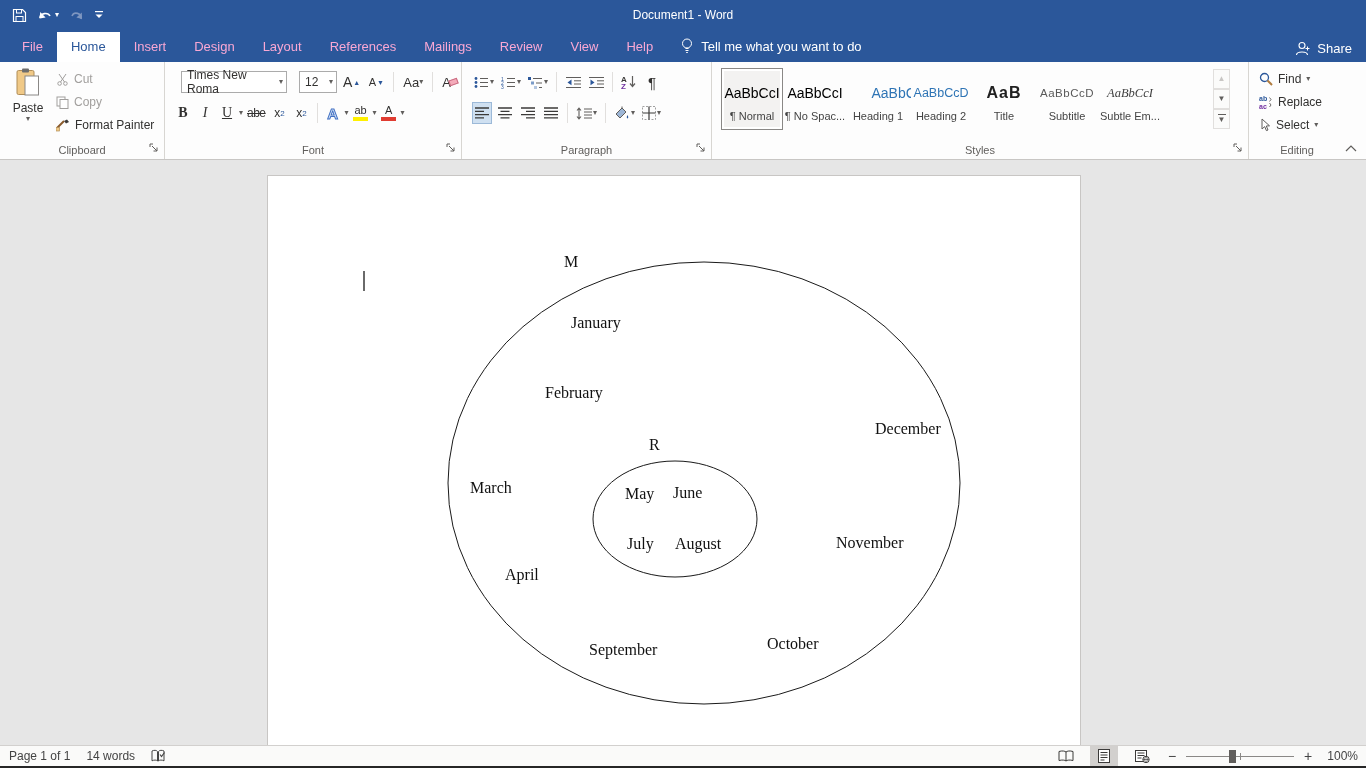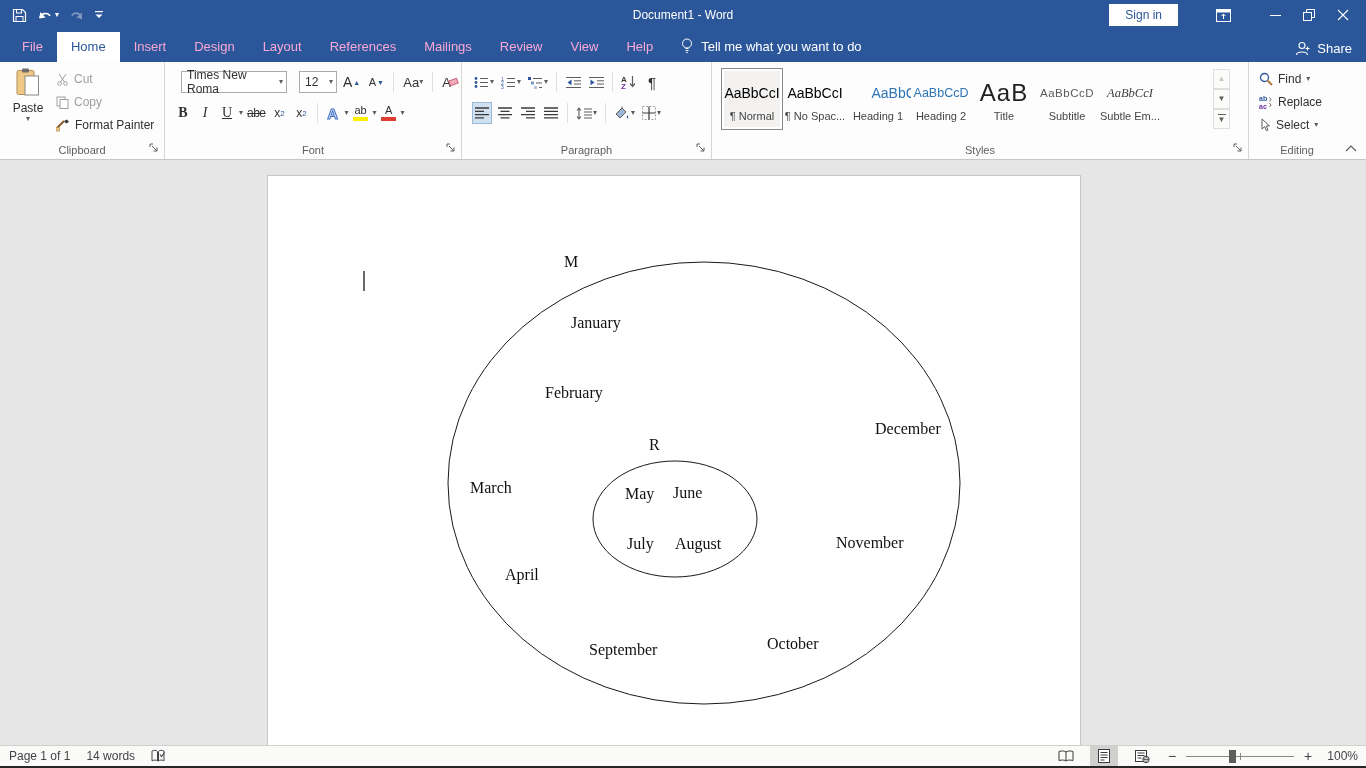--- a/index.html
+++ b/index.html
@@ -72,21 +72,21 @@
   .pilcrow { font-size:15px; color:#323130; }
 
   .gallery { position:absolute; left:10px; top:7px; display:flex; gap:3px; }
   .style-item { width:60px; height:60px; display:flex; flex-direction:column; align-items:center; justify-content:center; cursor:pointer; background:#FDFDFD; }
   .style-item.selected { outline:1px solid #8A8886; background:#F3F2F1; box-shadow:inset 0 0 0 2px #fff; }
   .style-item .sample { height:34px; display:flex; align-items:center; font-family:"Liberation Sans",sans-serif; white-space:nowrap; }
   .style-item .sname { font-size:11px; color:#444; white-space:nowrap; }
   .st-normal .sample { font-size:14px; color:#000; }
   .st-h1 .sample { font-size:14px; color:#2E74B5;margin-left:36px; }
   .st-h2 .sample { font-size:12.5px; color:#2E74B5; }
-  .st-title .sample { font-size:24px; color:#212121; font-weight:400; letter-spacing:1px; }
+  .st-title .sample { font-size:16px; color:#212121; font-weight:700; letter-spacing:1px; }
   .st-subtitle .sample { font-size:11.5px; color:#595959; letter-spacing:0.5px; }
   .st-subtle .sample { font-size:12.5px; color:#404040; font-style:italic; font-family:"Liberation Serif",serif; }
   .gal-scroll { position:absolute; right:18px; top:7px; width:17px; display:flex; flex-direction:column; }
   .gs-btn { width:17px; height:20px; border:1px solid #E1DFDD; background:#FBFBFA; display:flex; flex-direction:column; align-items:center; justify-content:center; cursor:pointer; color:#605E5C; font-size:8px; line-height:1; }
   .gs-btn.dis { color:#C8C6C4; }
   .gs-btn .mline { width:8px; height:1px; background:#605E5C; margin-bottom:1px; }
 
   .edit-col { position:absolute; left:10px; top:8px; display:flex; flex-direction:column; gap:5px; }
 
   
@@ -142,46 +142,20 @@
           </svg>
       </span>
       <span class="qbtn">
         <svg width="10" height="10" viewBox="0 0 10 10">
             <rect x="1" y="1" width="8" height="1.2" fill="#fff"></rect>
             <path d="M1.5 4.5 L5 8 L8.5 4.5 Z" fill="#fff"></path>
           </svg>
       </span>
     </div>
     <span class="title-center">Document1  -  Word</span>
-    <div class="tb-right">
-      <button class="signin" style="border:none">Sign in</button>
-      <span class="winbtn ribbon-display">
-        <svg width="15" height="13" viewBox="0 0 15 13">
-            <rect x="0.5" y="0.5" width="14" height="12" fill="none" stroke="#fff"></rect>
-            <rect x="0.5" y="0.5" width="14" height="3" fill="#fff"></rect>
-            <path d="M7.5 10 V5 M5.5 7 L7.5 5 L9.5 7" stroke="#fff" fill="none"></path>
-          </svg>
-      </span>
-      <span class="winbtn">
-        <svg width="11" height="11" viewBox="0 0 11 11">
-            <rect x="0" y="5" width="11" height="1" fill="#fff"></rect>
-          </svg>
-      </span>
-      <span class="winbtn">
-        <svg width="12" height="12" viewBox="0 0 12 12">
-            <rect x="0.5" y="3.5" width="8" height="8" fill="none" stroke="#fff"></rect>
-            <path d="M3.5 3.5 V0.5 H11.5 V8.5 H8.5" fill="none" stroke="#fff"></path>
-          </svg>
-      </span>
-      <span class="winbtn" style="margin-right:6px">
-        <svg width="12" height="12" viewBox="0 0 12 12">
-            <path d="M1 1 L11 11 M11 1 L1 11" stroke="#fff" stroke-width="1.1"></path>
-          </svg>
-      </span>
-    </div>
   </div>
 
   <div class="tabrow">
     <div class="tabs">
         <div class="tab">File</div>
         <div class="tab active">Home</div>
         <div class="tab">Insert</div>
         <div class="tab">Design</div>
         <div class="tab">Layout</div>
         <div class="tab">References</div>

